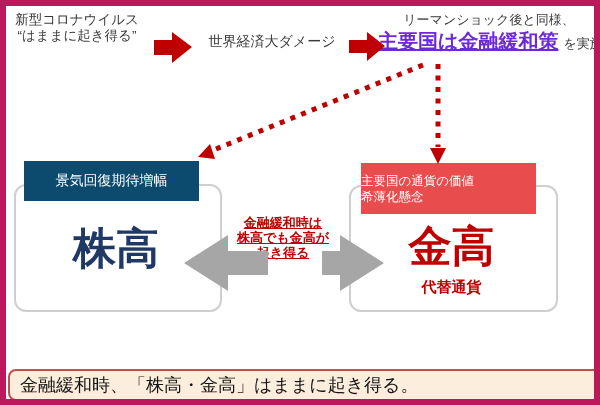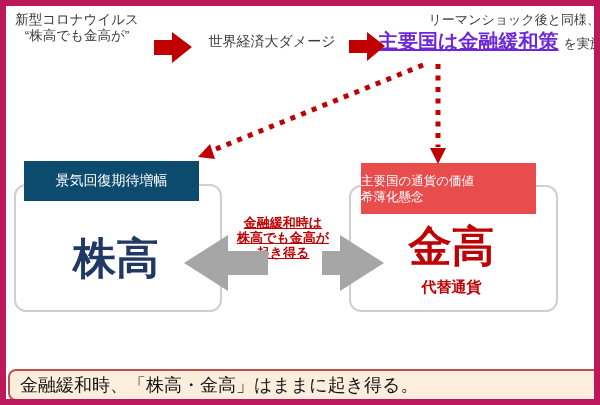--- a/index.html
+++ b/index.html
@@ -8,21 +8,21 @@
     font-family:"Liberation Sans", sans-serif; overflow:hidden;
     border:6px solid #be185d; box-sizing:border-box;
   }
   .abs { position:absolute; }
 
   
   .step1 { left:0px; top:6px; width:142px; text-align:center;
            font-size:13.5px; line-height:16px; color:#3a3a3a; }
   .step2 { left:196px; top:27px; width:140px; text-align:center;
            font-size:14px; color:#3a3a3a; }
-  .step3 { left:372px; top:6px; width:222px; text-align:right;
+  .step3 { left:372px; top:6px; width:222px; text-align:center;
            font-size:13px; line-height:16px; color:#3a3a3a;font-family:Liberation Serif, serif; }
   .step3 .line2 { margin-top:5px; white-space:nowrap; }
   .hl  { color:#6d28d9; font-weight:bold; font-size:20px; text-decoration:underline; }
   .sfx { font-size:13px; margin-left:5px; }
 
   
   .card { position:absolute; background:#ffffff; border:2px solid #cfcfcf; border-radius:12px; }
   .card-left  { left:8px;   top:178px; width:204px; height:124px; }
   .card-right { left:343px; top:179px; width:205px; height:123px; }
 
@@ -31,21 +31,21 @@
     left:18px; top:155px; width:175px; height:40px; background:#0c4a6e;
     color:#ffffff; font-size:14px; display:flex; align-items:center; justify-content:center;
   }
   .hdr-right {
     left:355px; top:157px; width:175px; height:51px; background:#E84C4C;
     color:#ffffff; font-size:12.5px; line-height:16px;
     display:flex; flex-direction:column; justify-content:center;
   }
 
   
-  .title-left  { left:8px;   top:231px; width:204px; text-align:center;
+  .title-left  { left:8px;   top:221px; width:204px; text-align:center;
                  font-size:43px; line-height:1; font-weight:bold; color:#1F3864; }
   .title-right { left:343px; top:219px; width:205px; text-align:center;
                  font-size:43px; line-height:1; font-weight:bold; color:#C00000; }
   .subtitle-right { left:343px; top:272px; width:205px; text-align:center;
                  font-size:15px; font-weight:bold; color:#C00000; }
 
   
   .center-note { left:220px; top:209px; width:114px; text-align:center;
                  font-size:13px; line-height:15px; font-weight:bold; color:#C00000; }
   .center-note div { text-decoration:underline; }
@@ -60,21 +60,21 @@
 
   svg.overlay { position:absolute; left:0; top:0; pointer-events:none; }
 </style>
 </head>
 <body>
 
 <div class="canvas">
 
   <div class="abs step1">
     <div>新型コロナウイルス</div>
-    <div>“株高でも金高が”</div>
+    <div>“はままに起き得る”</div>
   </div>
 
   <div class="abs step2">世界経済大ダメージ</div>
 
   <div class="abs step3">
     <div>リーマンショック後と同様、</div>
     <div class="line2">
       <span class="hl">主要国は金融緩和策</span><span class="sfx">を実施</span>
     </div>
   </div>

